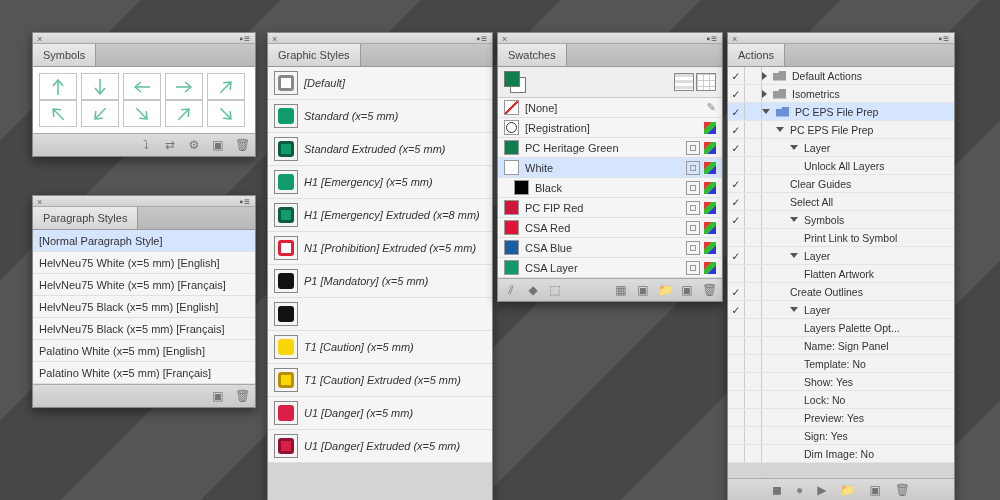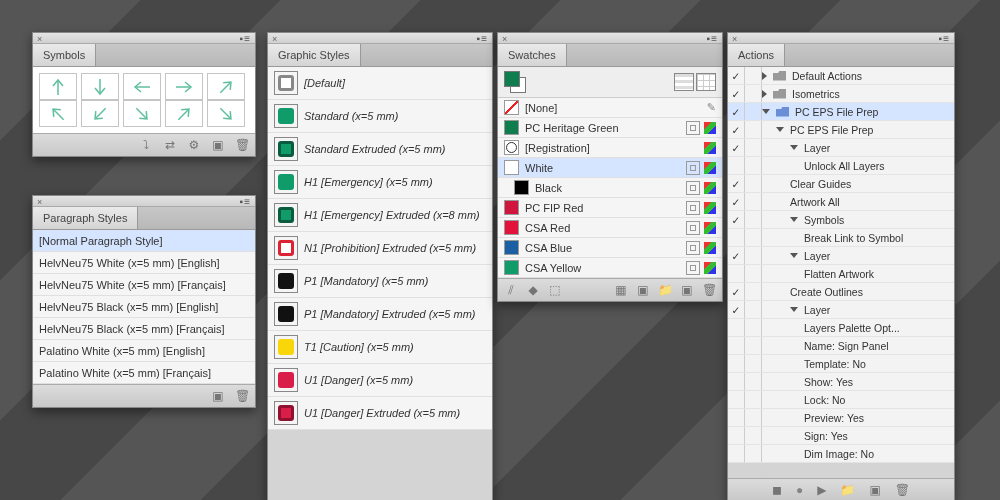--- a/index.html
+++ b/index.html
@@ -248,27 +248,32 @@
       <div class="row big">
         <div class="sw">
           <div class="sw-inner" style="background: rgb(17, 17, 17); border: 3px solid rgb(17, 17, 17); border-radius: 3px; box-sizing: border-box;"></div>
         </div>
         <span>P1 [Mandatory] (x=5 mm)</span>
       </div>
       <div class="row big">
         <div class="sw">
           <div class="sw-inner" style="background: rgb(17, 17, 17); border: 3px solid rgb(17, 17, 17); border-radius: 3px; box-sizing: border-box;"></div>
         </div>
-        <span>P1 [Mandatory] Extruded (x=5 mm)</span>
       </div>
       <div class="row big">
         <div class="sw">
           <div class="sw-inner" style="background: rgb(248, 214, 10); border: 3px solid rgb(248, 214, 10); border-radius: 3px; box-sizing: border-box;"></div>
         </div>
         <span>T1 [Caution] (x=5 mm)</span>
+      </div>
+      <div class="row big">
+        <div class="sw">
+          <div class="sw-inner" style="background: rgb(248, 214, 10); border: 3px solid rgb(184, 144, 0); border-radius: 3px; box-sizing: border-box;"></div>
+        </div>
+        <span>T1 [Caution] Extruded (x=5 mm)</span>
       </div>
       <div class="row big">
         <div class="sw">
           <div class="sw-inner" style="background: rgb(217, 30, 74); border: 3px solid rgb(217, 30, 74); border-radius: 3px; box-sizing: border-box;"></div>
         </div>
         <span>U1 [Danger] (x=5 mm)</span>
       </div>
       <div class="row big">
         <div class="sw">
           <div class="sw-inner" style="background: rgb(217, 30, 74); border: 3px solid rgb(143, 16, 47); border-radius: 3px; box-sizing: border-box;"></div>
@@ -306,33 +311,33 @@
     </div>
     <div id="sw-body">
         <div class="row" style="height: 19px; justify-content: flex-end;">
           <div class="sw-sm" style="background: linear-gradient(135deg, rgb(255, 255, 255) 45%, rgb(238, 34, 34) 45%, rgb(238, 34, 34) 55%, rgb(255, 255, 255) 55%);"></div>
           <span>[None]</span>
           <div class="tail">
             <span style="color: rgb(136, 136, 136);">✎</span>
           </div>
         </div>
         <div class="row" style="height: 19px;">
+          <div class="sw-sm" style="background: rgb(255, 255, 255); position: relative;">
+            <div style="position:absolute;inset:1px;border:1px solid #333;border-radius:50%;"></div>
+          </div>
+          <span>[Registration]</span>
+          <div class="tail">
+            <div class="rainbow"></div>
+          </div>
+        </div>
+        <div class="row" style="height: 19px;">
           <div class="sw-sm" style="background: rgb(15, 125, 78);"></div>
           <span>PC Heritage Green</span>
           <div class="tail">
             <div class="tgt"></div>
-            <div class="rainbow"></div>
-          </div>
-        </div>
-        <div class="row" style="height: 19px;">
-          <div class="sw-sm" style="background: rgb(255, 255, 255); position: relative;">
-            <div style="position:absolute;inset:1px;border:1px solid #333;border-radius:50%;"></div>
-          </div>
-          <span>[Registration]</span>
-          <div class="tail">
             <div class="rainbow"></div>
           </div>
         </div>
         <div class="row sel" style="height: 19px; align-items: center;">
           <div class="sw-sm" style="background: rgb(255, 255, 255);"></div>
           <span>White</span>
           <div class="tail">
             <div class="tgt"></div>
             <div class="rainbow"></div>
           </div>
@@ -364,21 +369,21 @@
         <div class="row" style="height: 19px;">
           <div class="sw-sm" style="background: rgb(26, 95, 163);"></div>
           <span>CSA Blue</span>
           <div class="tail">
             <div class="tgt"></div>
             <div class="rainbow"></div>
           </div>
         </div>
         <div class="row" style="height: 19px;">
           <div class="sw-sm" style="background: rgb(15, 155, 106);"></div>
-          <span>CSA Yellow</span>
+          <span>CSA Layer</span>
           <div class="tail">
             <div class="tgt"></div>
             <div class="rainbow"></div>
           </div>
         </div>
       </div>
   </div>
   <div class="foot" style="justify-content:space-between;">
     <div style="display:flex;gap:8px;">
       <span class="icon-btn">⫽</span>
@@ -458,36 +463,36 @@
         <div class="chk">✓</div>
         <div class="act-cell2"></div>
         <div class="act-content ind3">
           <span>Clear Guides</span>
         </div>
       </div>
       <div class="act-row">
         <div class="chk">✓</div>
         <div class="act-cell2"></div>
         <div class="act-content ind3">
-          <span>Artwork All</span>
+          <span>Select All</span>
         </div>
       </div>
       <div class="act-row">
         <div class="chk">✓</div>
         <div class="act-cell2"></div>
         <div class="act-content ind3">
           <span class="tri open"></span>
           <span>Symbols</span>
         </div>
       </div>
       <div class="act-row">
         <div class="chk"></div>
         <div class="act-cell2"></div>
         <div class="act-content ind4">
-          <span>Break Link to Symbol</span>
+          <span>Print Link to Symbol</span>
         </div>
       </div>
       <div class="act-row">
         <div class="chk">✓</div>
         <div class="act-cell2"></div>
         <div class="act-content ind3">
           <span class="tri open"></span>
           <span>Layer</span>
         </div>
       </div>

